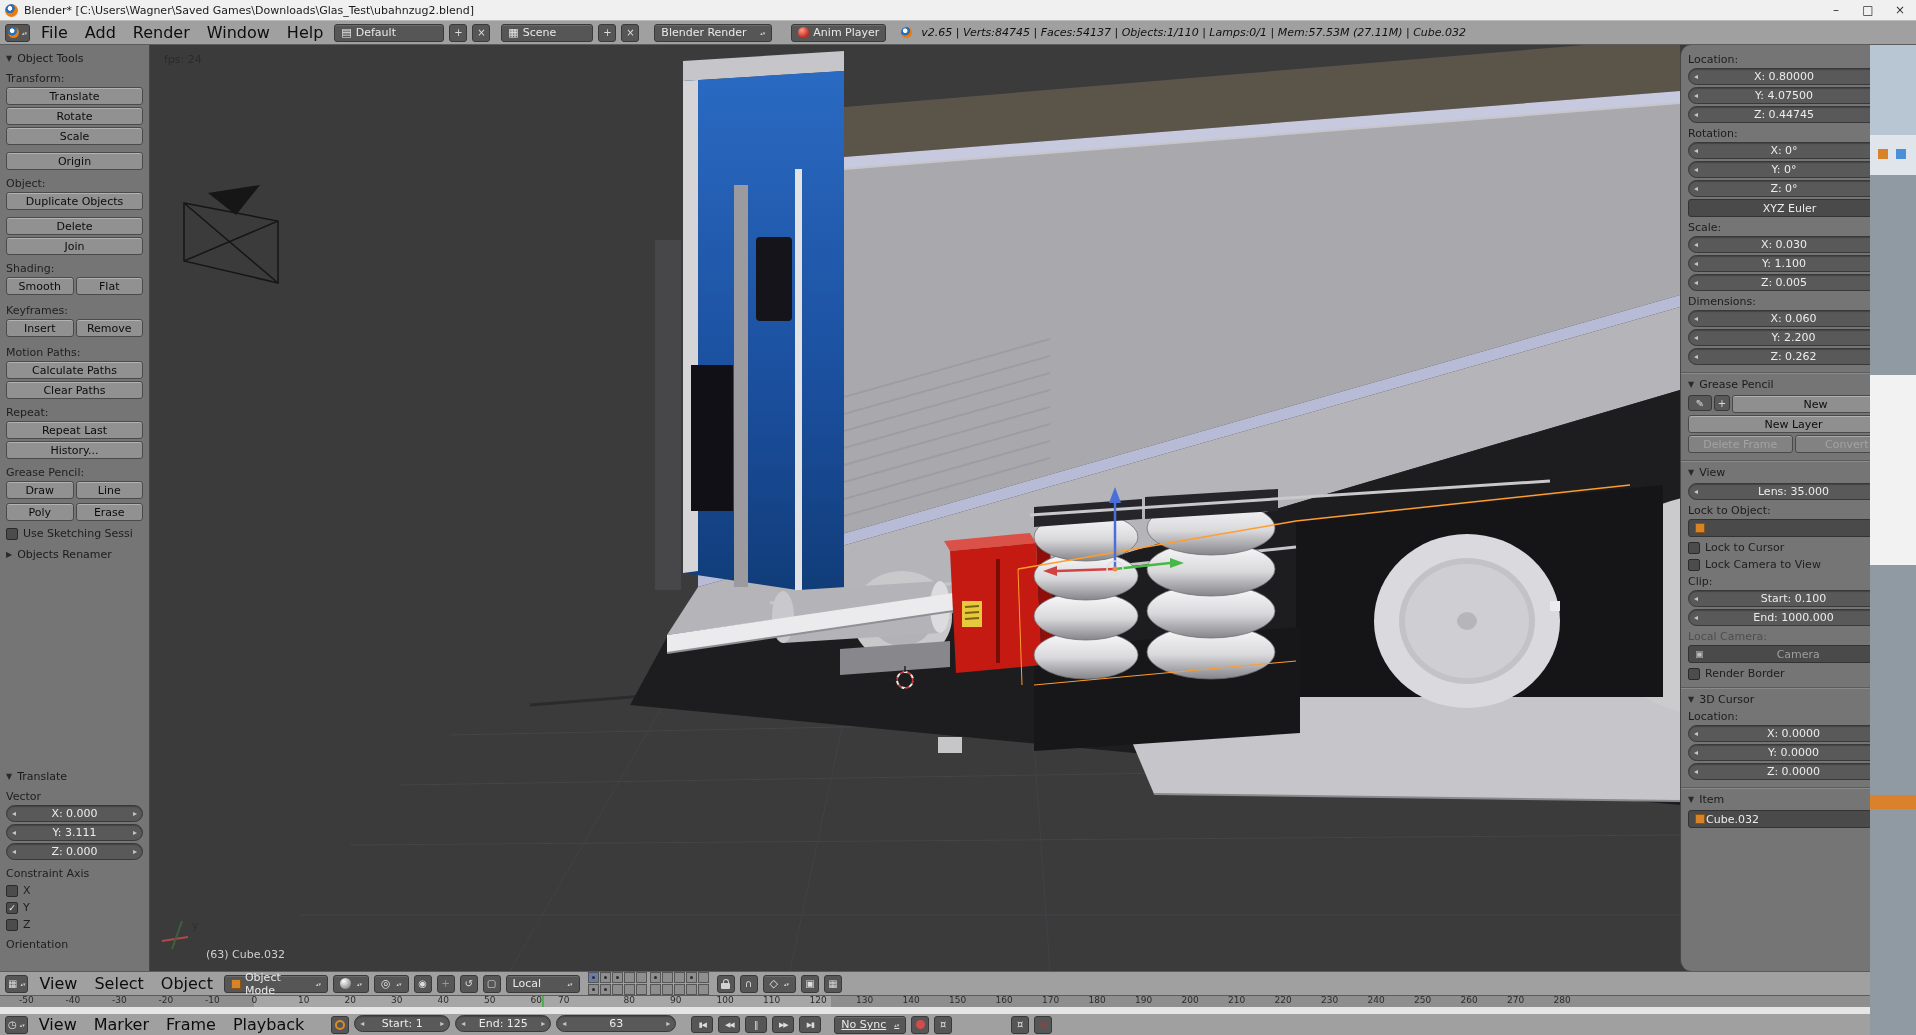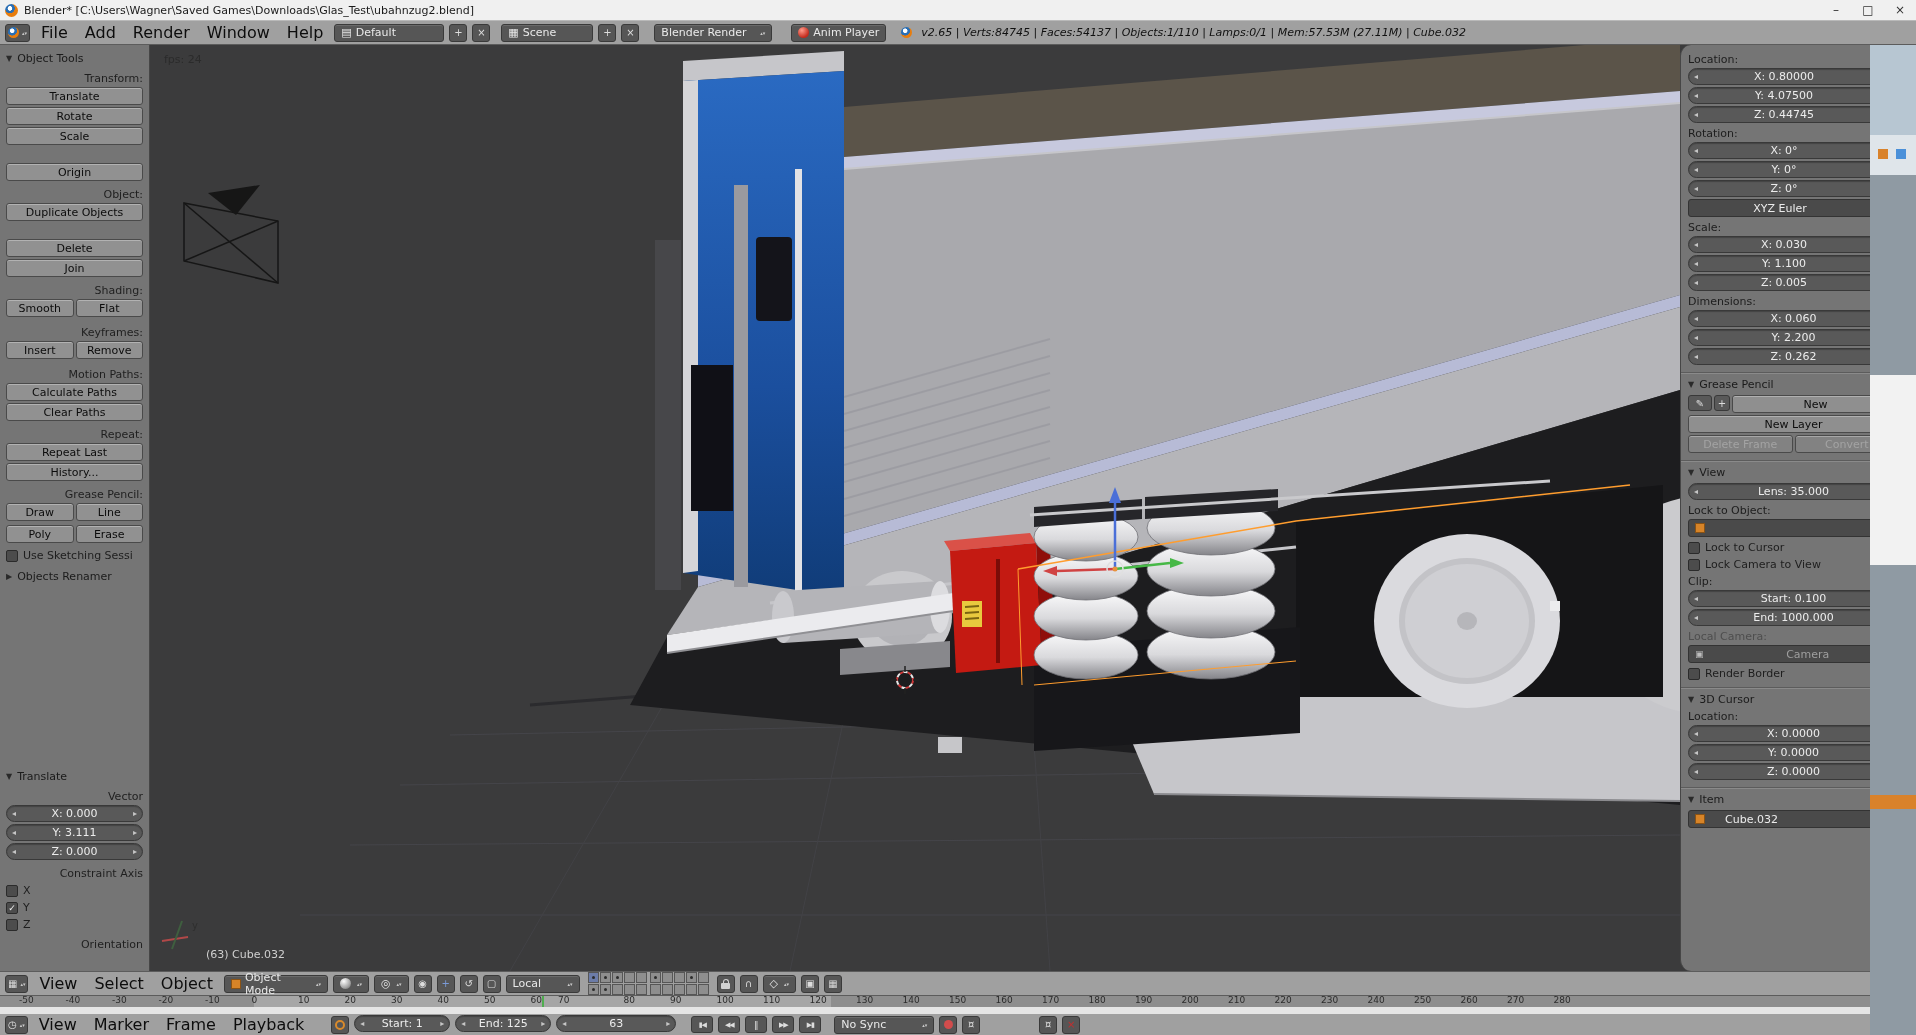--- a/index.html
+++ b/index.html
@@ -31,24 +31,24 @@
   .red-sphere{width:11px;height:11px;border-radius:50%;background:radial-gradient(circle at 35% 30%,#ff9a8a,#c22a1c 70%);}
   .ring-icon{width:10px;height:10px;border-radius:50%;border:2px solid #d98a2b;}
   .reddot{width:9px;height:9px;border-radius:50%;background:#d24c4c;}
   .redx{color:#c03030;font-size:10px;}
 
   
   .toolshelf{position:absolute;left:0;top:45px;width:150px;height:926px;background:#757575;border-right:1px solid #464646;
              padding:4px 6px;}
   .panel-hdr{display:flex;align-items:center;gap:5px;color:#1b1b1b;font-size:11px;margin:3px 0 4px;}
   .tri{font-size:8px;color:#2a2a2a;}
-  .sec-label{color:#1f1f1f;margin:7px 0 2px;text-align:right;}
+  .sec-label{color:#1f1f1f;margin:7px 0 2px;}
   .tbtn{height:18px;background:#919191;border:1px solid #4a4a4a;border-radius:3px;display:flex;align-items:center;
         justify-content:center;color:#0c0c0c;margin-bottom:2px;box-shadow:inset 0 1px 0 rgba(255,255,255,.3);white-space:nowrap;overflow:hidden;}
-  .gap-top{margin-top:18px;}
+  .gap-top{margin-top:7px;}
   .btn-row{display:flex;gap:2px;}
   .btn-row .tbtn{flex:1;}
   .cb-row{display:flex;align-items:center;gap:5px;margin:4px 0;color:#1e1e1e;white-space:nowrap;}
   .cb{width:12px;height:12px;background:#4c4c4c;border:1px solid #2b2b2b;border-radius:2px;flex:0 0 auto;
       display:flex;align-items:center;justify-content:center;color:#f2f2f2;font-size:9px;}
   .numfield{height:17px;background:#595959;border:1px solid #393939;border-radius:9px;display:flex;align-items:center;
             color:#ececec;margin-bottom:2px;padding:0 2px;font-size:11px;box-shadow:inset 0 1px 1px rgba(0,0,0,.25);}
   .numfield .arr{width:10px;text-align:center;color:#c6c6c6;font-size:8px;}
   .numfield .nftext{flex:1;text-align:center;white-space:nowrap;}
   .redo-panel{position:absolute;left:6px;right:6px;top:722px;}
@@ -68,21 +68,21 @@
   .nlabel.dim{color:#4e4e4e;}
   .nrow{display:flex;align-items:center;gap:3px;margin-bottom:2px;}
   .nrow .numfield{flex:1;margin-bottom:0;}
   .lockbtn{width:16px;height:16px;background:#595959;border:1px solid #393939;border-radius:3px;flex:0 0 auto;
            display:flex;align-items:center;justify-content:center;}
   .lock{position:relative;width:9px;height:6px;background:#d2d2d2;border-radius:1px;margin-top:4px;}
   .lock::before{content:"";position:absolute;left:1.5px;top:-4px;width:6px;height:5px;border:1.5px solid #d2d2d2;
                 border-bottom:none;border-radius:4px 4px 0 0;box-sizing:border-box;}
   .nsep{border-top:1px solid #5c5c5c;box-shadow:0 1px 0 #8a8a8a;margin:7px -7px 5px;}
   .ndd{height:18px;background:#4a4a4a;border:1px solid #333;border-radius:3px;color:#ececec;display:flex;align-items:center;
-       gap:20px;padding:0 6px;margin-bottom:2px;}
+       gap:1px;padding:0 6px;margin-bottom:2px;}
   .ndd .grow{flex:1;text-align:center;}
   .nbtn{height:18px;background:#8f8f8f;border:1px solid #4a4a4a;border-radius:3px;display:flex;align-items:center;
         justify-content:center;color:#0d0d0d;box-shadow:inset 0 1px 0 rgba(255,255,255,.3);}
   .nbtn.disabled{background:#828282;color:#a3a3a3;}
   .gp-row{display:flex;gap:2px;margin-bottom:2px;}
   .gp-row .nbtn{flex:1;}
   .dimtext{color:#9e9e9e;}
 
   
   .v3d-header{left:0;top:971px;width:1870px;height:25px;border-top:1px solid #5c5c5c;border-bottom:1px solid #5c5c5c;}
@@ -770,21 +770,21 @@
     <div class="numfield tl-field tl-cur">
         <span class="arr">◂</span>
         <span class="nftext">63</span>
         <span class="arr">▸</span>
       </div>
     <span class="pb-btn" style="margin-left:10px;">▮◀</span>
     <span class="pb-btn">◀◀</span>
     <span class="pb-btn" style="font-size:9px;letter-spacing:0;">‖</span>
     <span class="pb-btn">▶▶</span>
     <span class="pb-btn">▶▮</span>
-    <span class="dd" style="width:100px;margin-left:8px;">
+    <span class="dd" style="width:72px;margin-left:8px;text-decoration:underline;">
       <span style="flex:1;">No Sync</span>
       <span class="updn">▴▾</span>
     </span>
     <span class="mini-btn">
         <span class="reddot"></span>
       </span>
     <span class="mini-btn">
         <span>¤</span>
       </span>
     <span class="mini-btn" style="margin-left:54px;">

